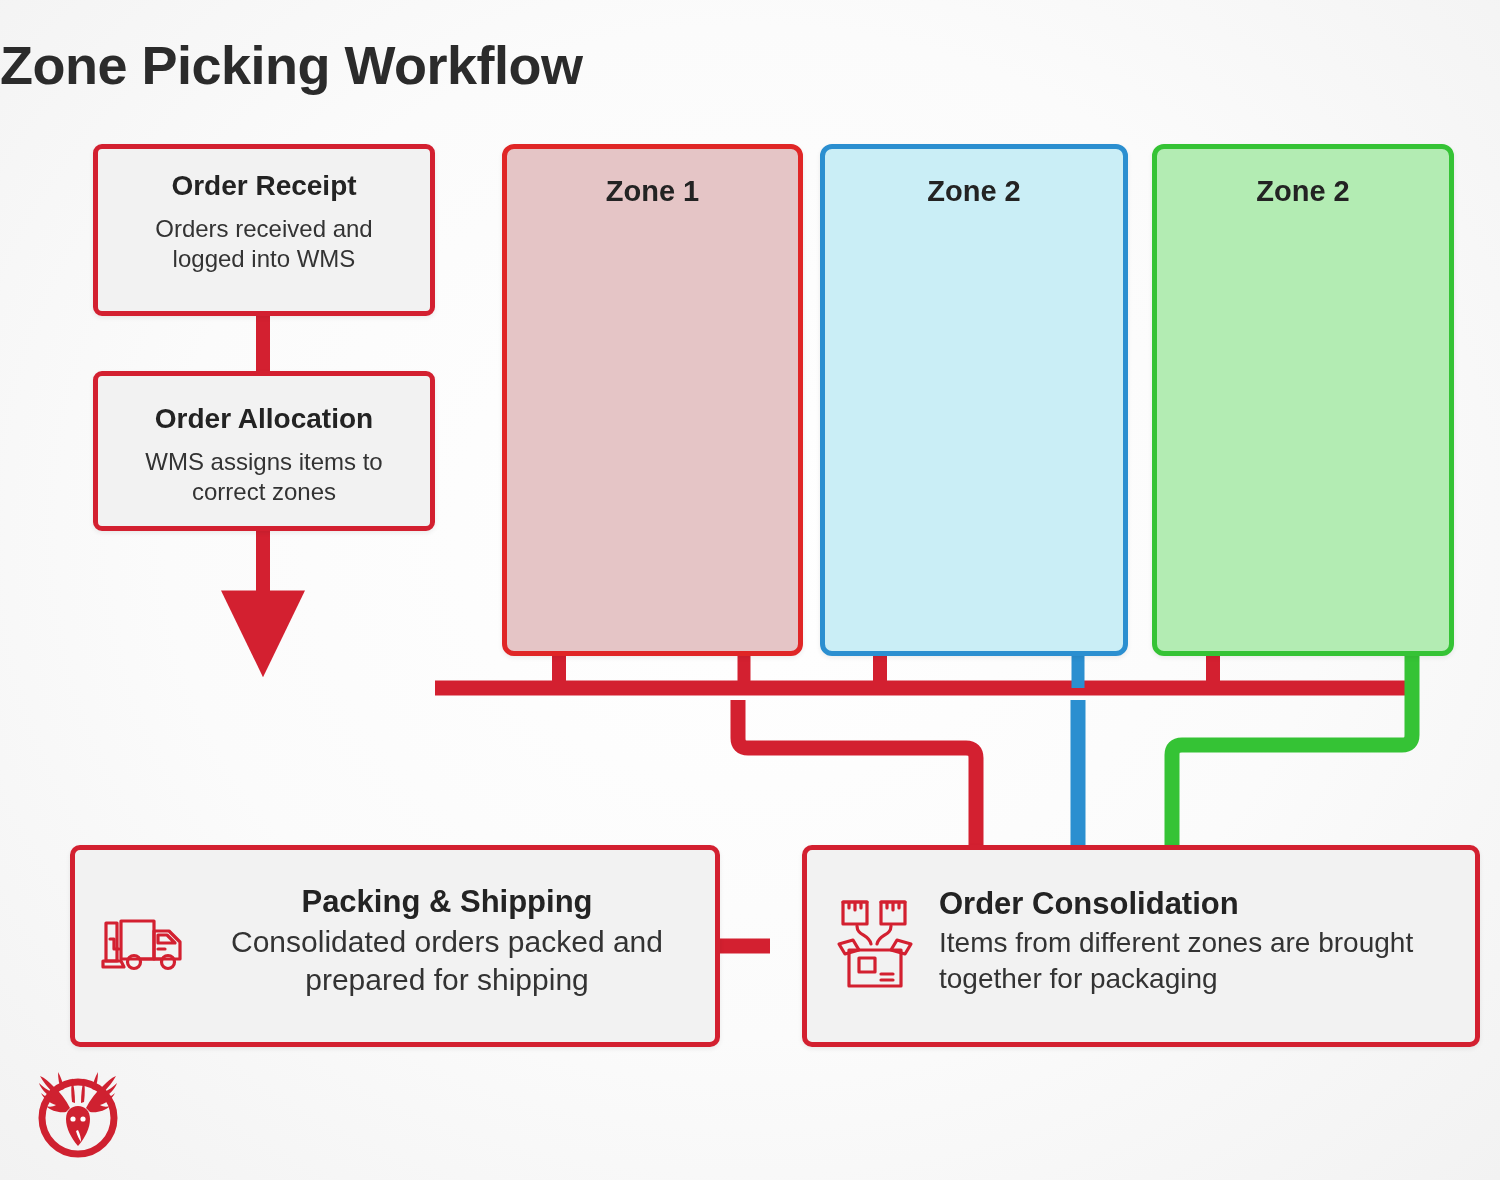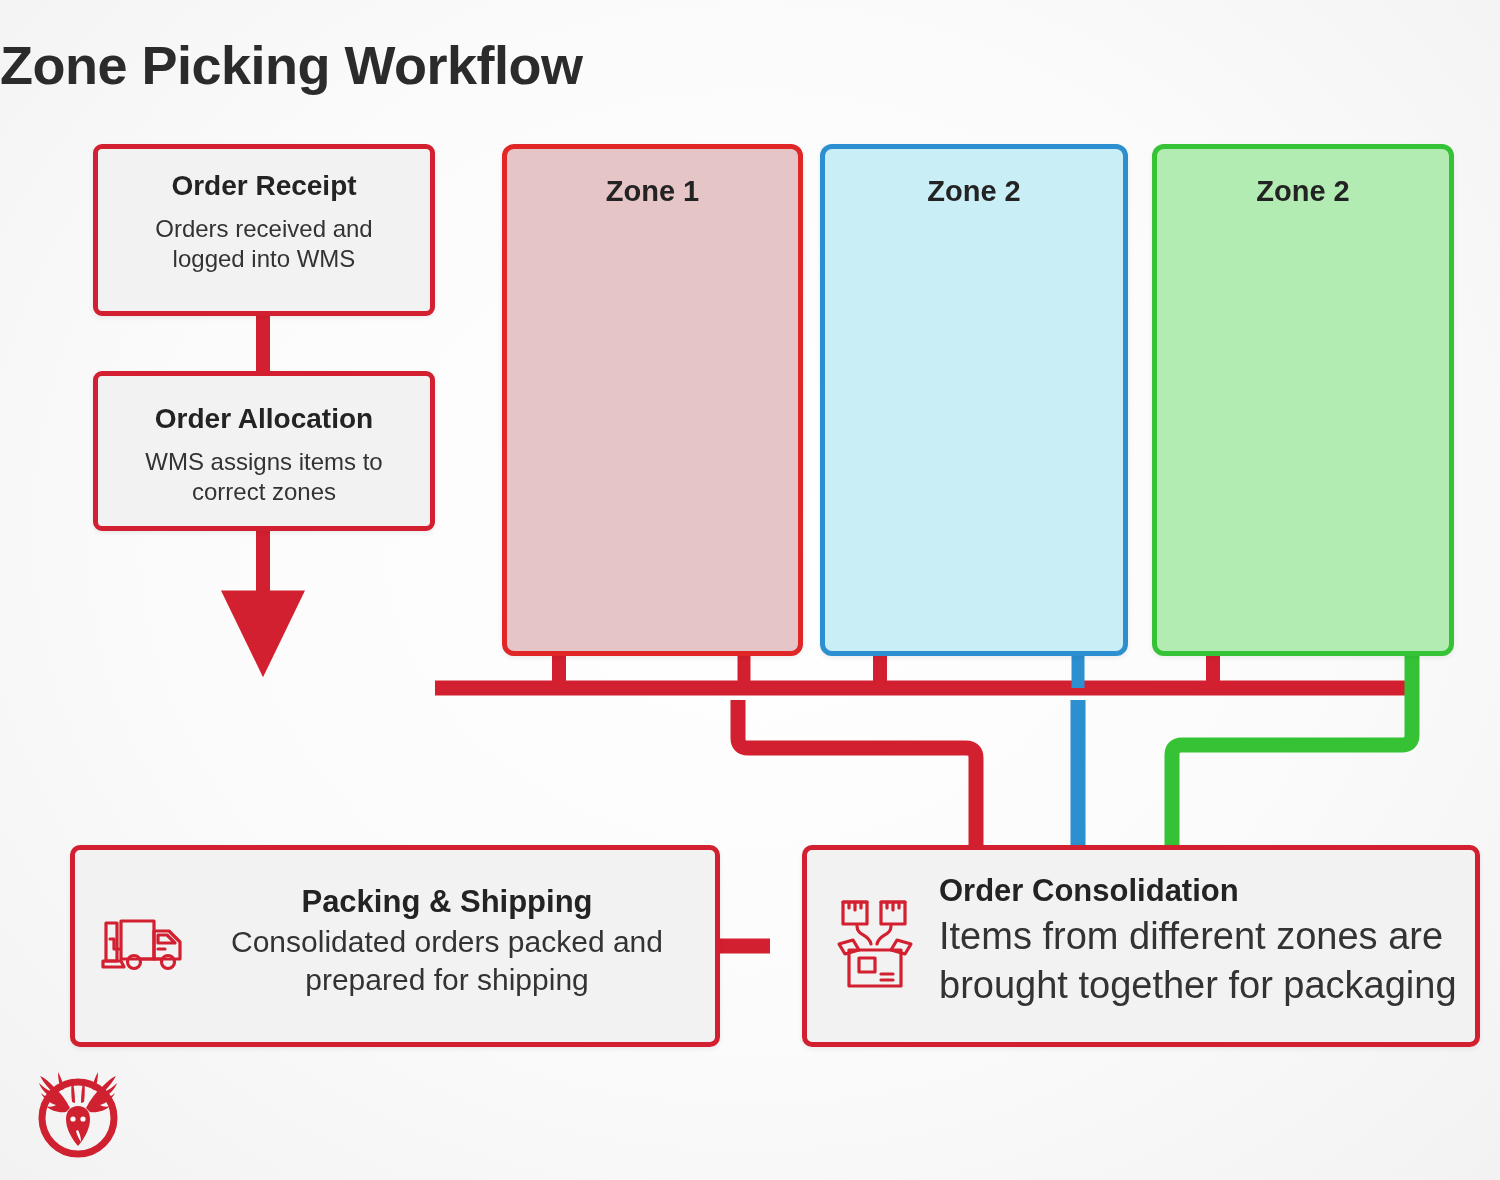--- a/index.html
+++ b/index.html
@@ -77,21 +77,21 @@
     display:flex;align-items:center;height:100%;
     padding:0 14px 8px 18px;box-sizing:border-box;border-radius:15px;
   }
   .bicon{width:100px;flex:0 0 100px;display:flex;align-items:center;justify-content:center;}
   .btext{flex:1;}
   #box-packing .btext{text-align:center;}
   #box-packing .hd{font-size:31px;margin-bottom:4px;}
   #box-packing .bd{font-size:30px;line-height:1.28;}
   #box-consolidation .btext{text-align:left;padding-left:14px;}
   #box-consolidation .hd{font-size:31px;text-align:left;margin-bottom:4px;}
-  #box-consolidation .bd{font-size:38px;text-align:left;line-height:1.28;}
+  #box-consolidation .bd{font-size:28px;text-align:left;line-height:1.28;}
 
   
   #wires{position:absolute;left:0;top:0;width:1500px;height:1180px;pointer-events:none;}
 
   
   #brand-logo{position:absolute;left:26px;top:1062px;width:104px;height:104px;}
 </style>
 </head>
 <body>
 

